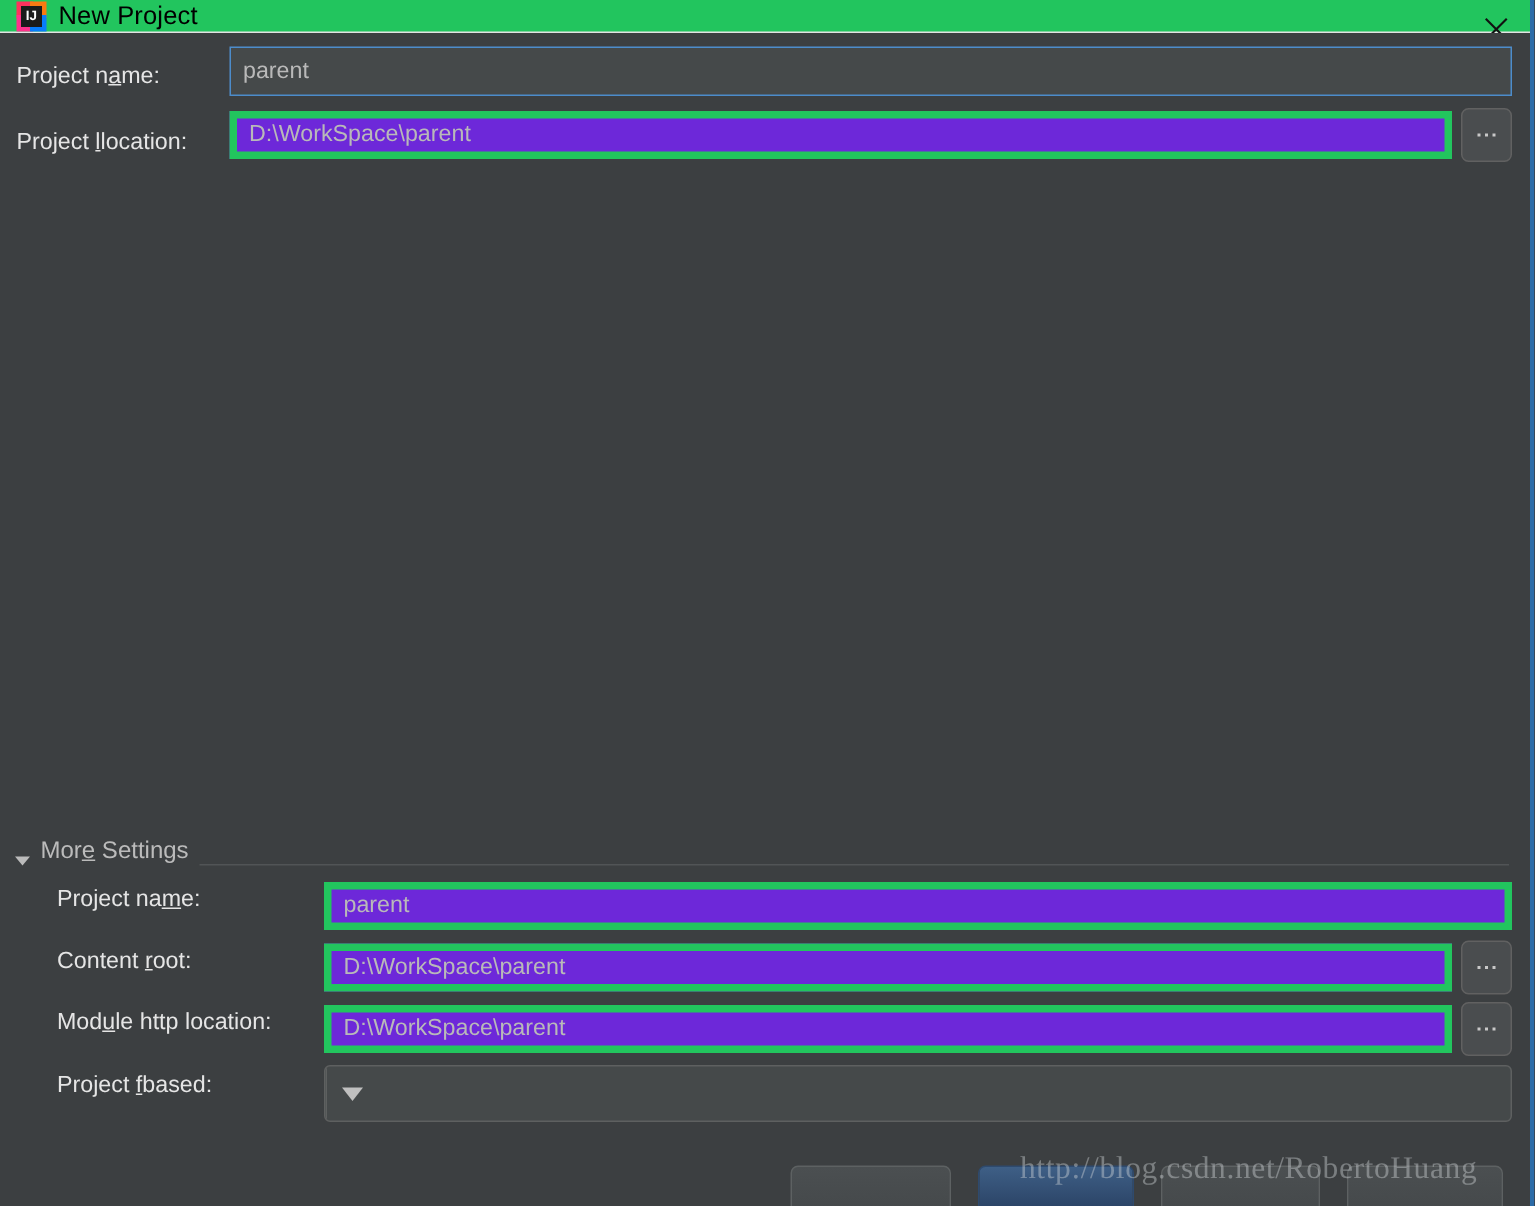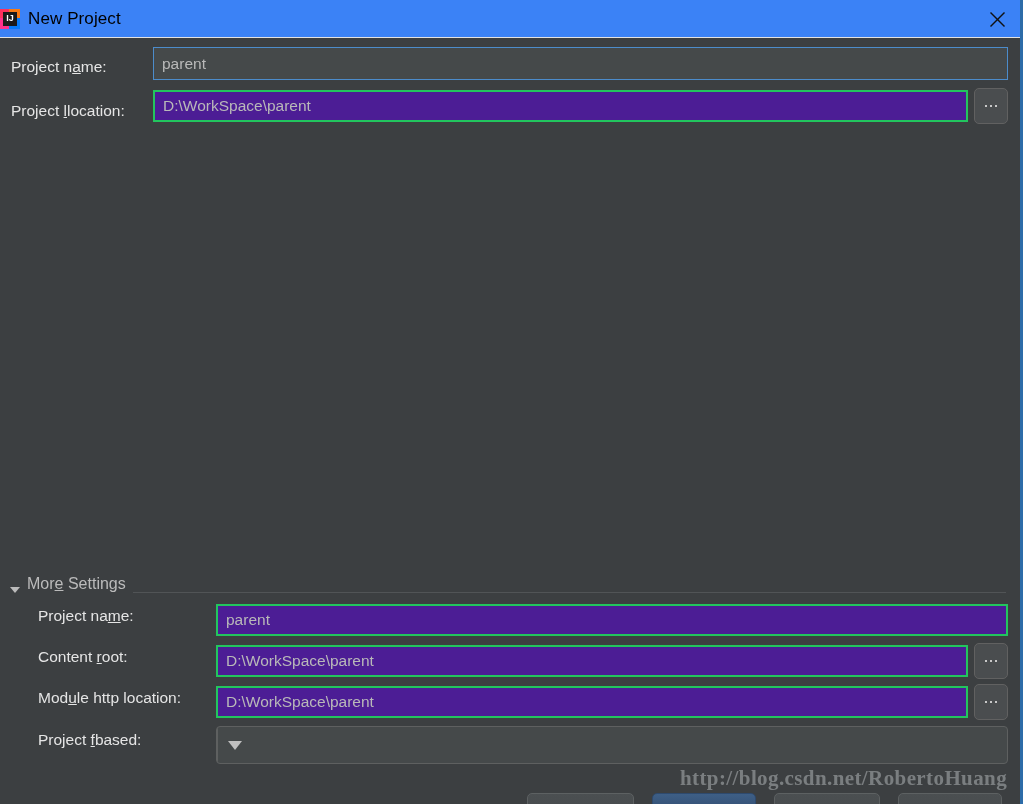--- a/index.html
+++ b/index.html
@@ -20,26 +20,26 @@
     height: 804px;
     background: #3c3f41;
     box-sizing: border-box;
     border-right: 3px solid #2d6ca8;
     overflow: hidden;
   }
 
   
   .titlebar {
     position: relative;
-    height: 38px;
-    background: #3b82f6;
+    height: 22px;
+    background: #22c55e;
     border-bottom: 1px solid #e3e3e3;
     display: flex;
     align-items: center;
-    padding-left: 0;
+    padding-left: 11px;
     box-sizing: border-box;
   }
   .app-icon {
     position: relative;
     width: 20px;
     height: 20px;
     flex: 0 0 20px;
     margin-right: 8px;
   }
   .app-icon .q {
@@ -93,22 +93,22 @@
   .label {
     color: #e5e5e5;
     font-size: 15.5px;
     white-space: nowrap;
     line-height: 1;
   }
   .label u { text-decoration: underline; }
 
   .field {
     position: absolute;
-    background: #4c1d95;
-    border: 2px solid #22c55e;
+    background: #6d28d9;
+    border: 5px solid #22c55e;
     box-sizing: border-box;
     color: #b9b9b9;
     font-size: 15.5px;
     display: flex;
     align-items: center;
     padding-left: 8px;
     overflow: hidden;
     white-space: nowrap;
   }
   .field.focused {
@@ -224,21 +224,20 @@
   .watermark {
     position: absolute;
     left: 680px;
     top: 766px;
     font-family: "Liberation Serif", serif;
     font-size: 21px;
     color: rgba(210, 214, 218, 0.42);
     letter-spacing: 0.4px;
     white-space: nowrap;
     pointer-events: none;
-    font-weight: bold;
   }
 </style>
 </head>
 <body>
 
 <div class="window">
 
   <div class="titlebar">
     <div class="app-icon">
       <span class="q q1"></span>

